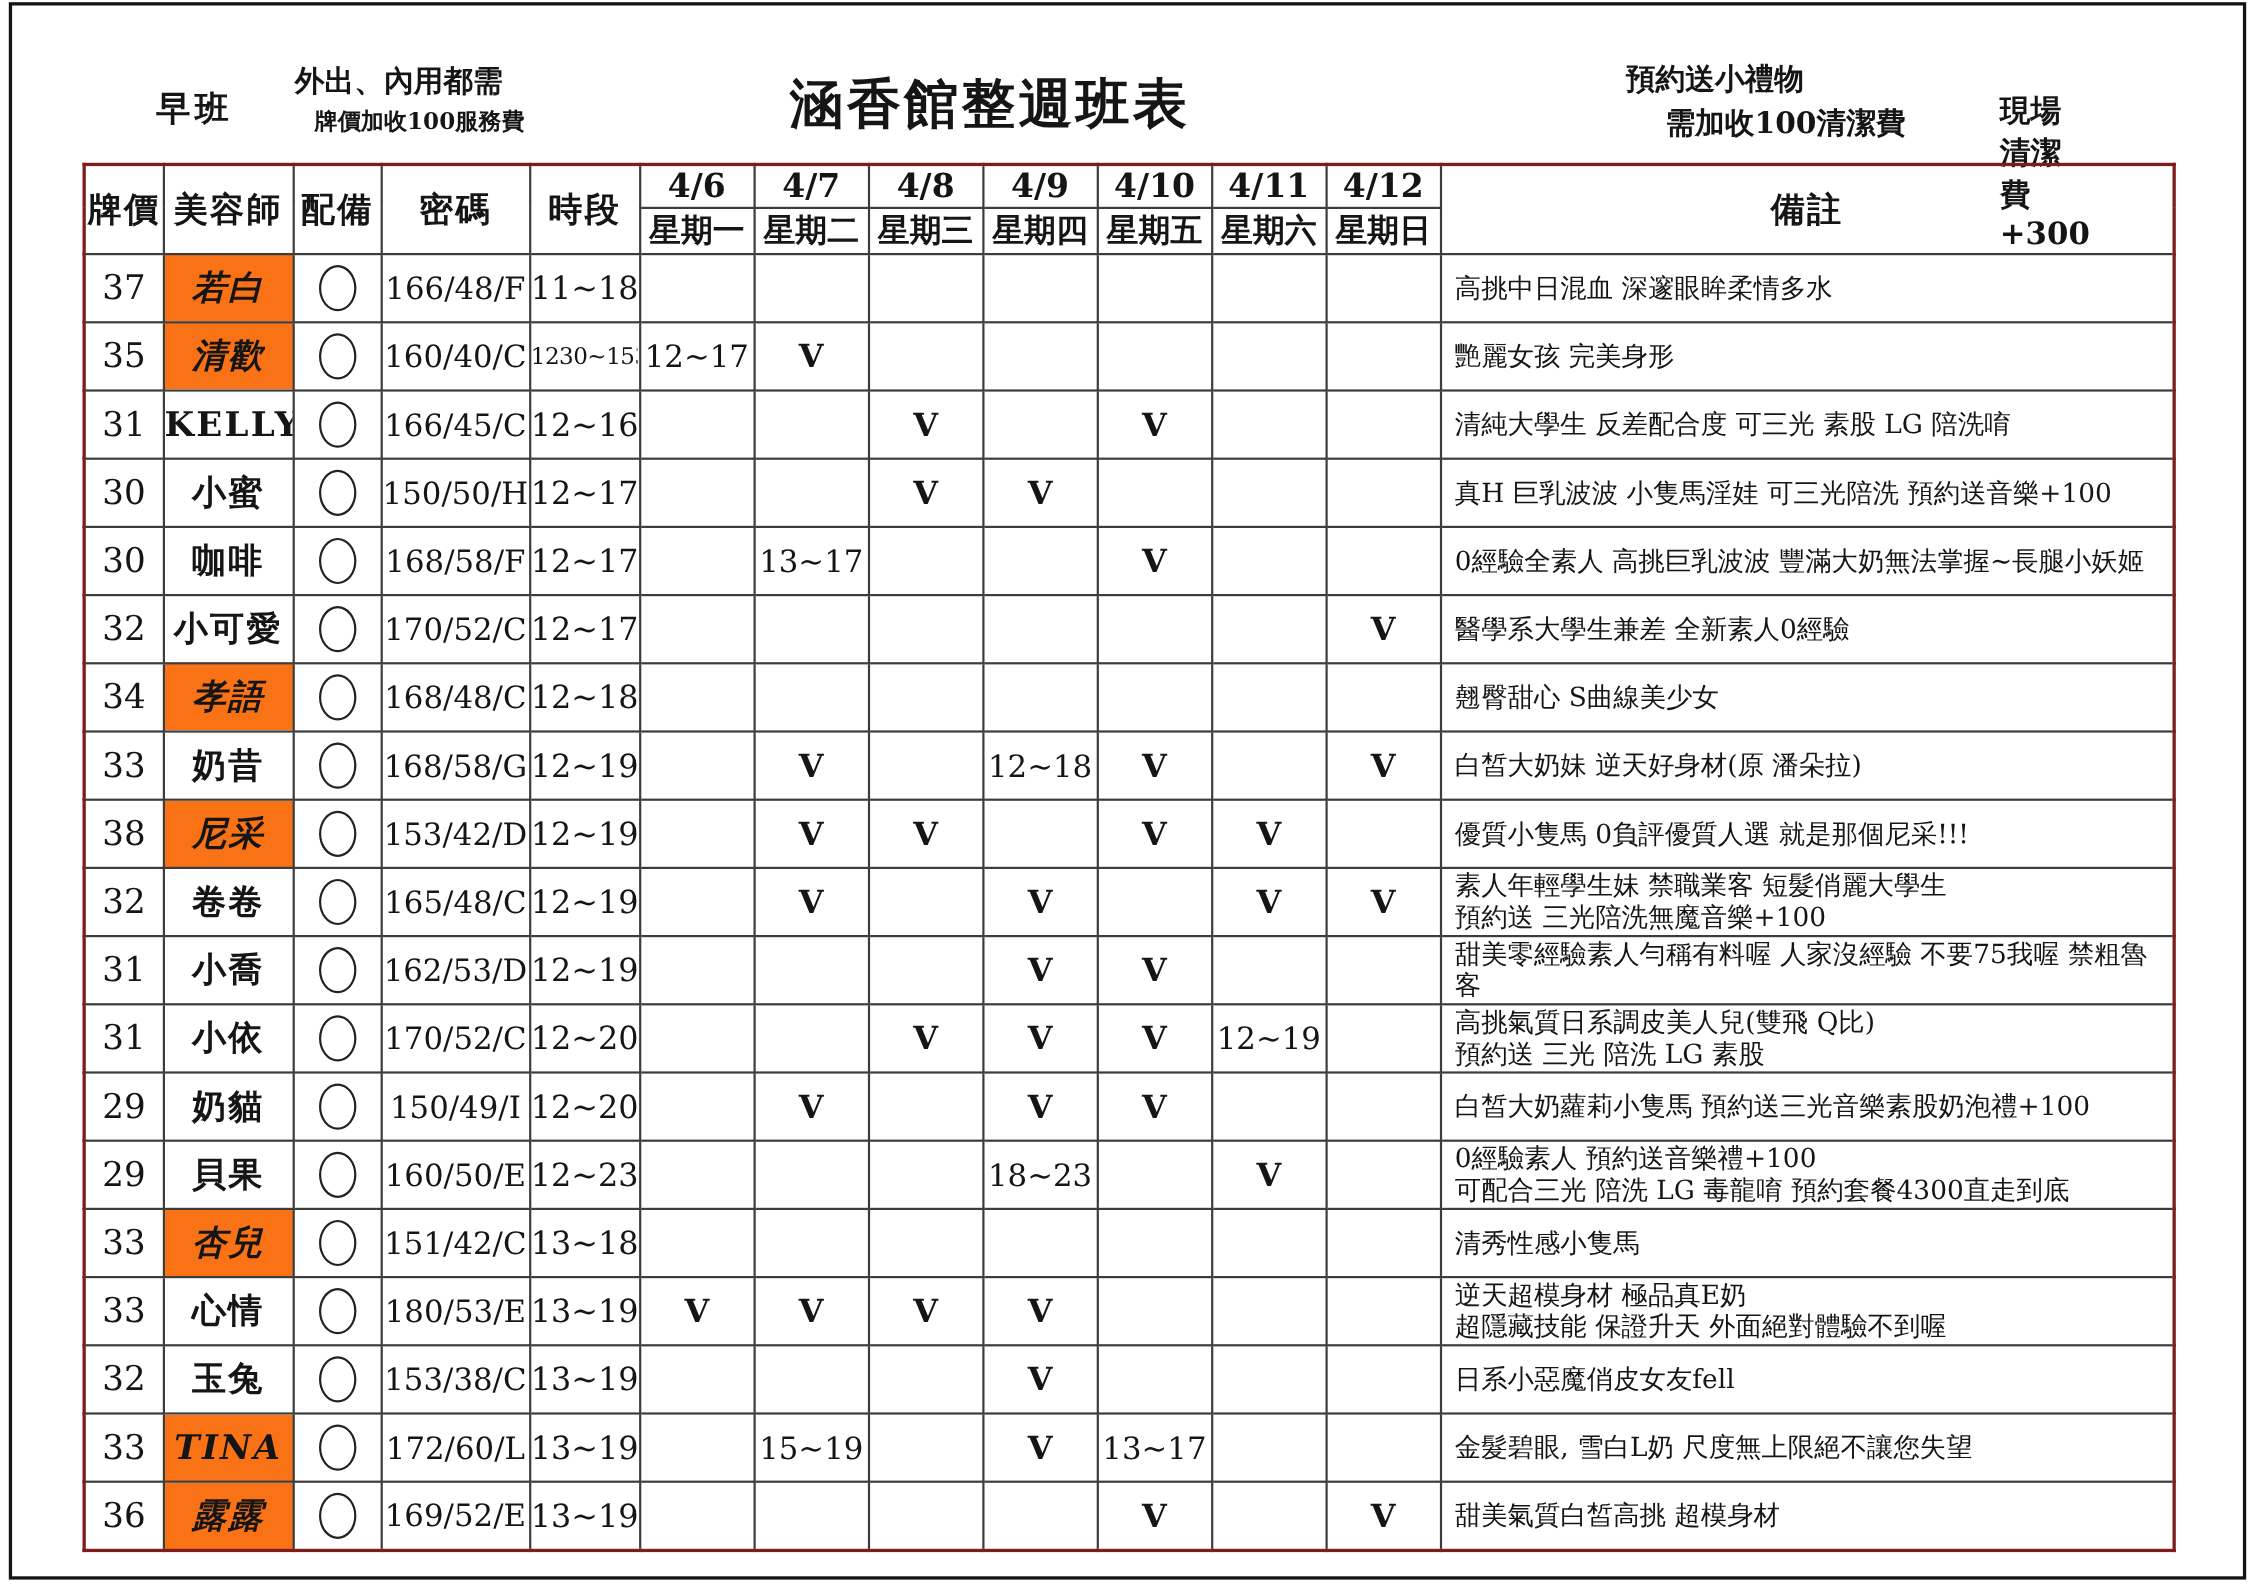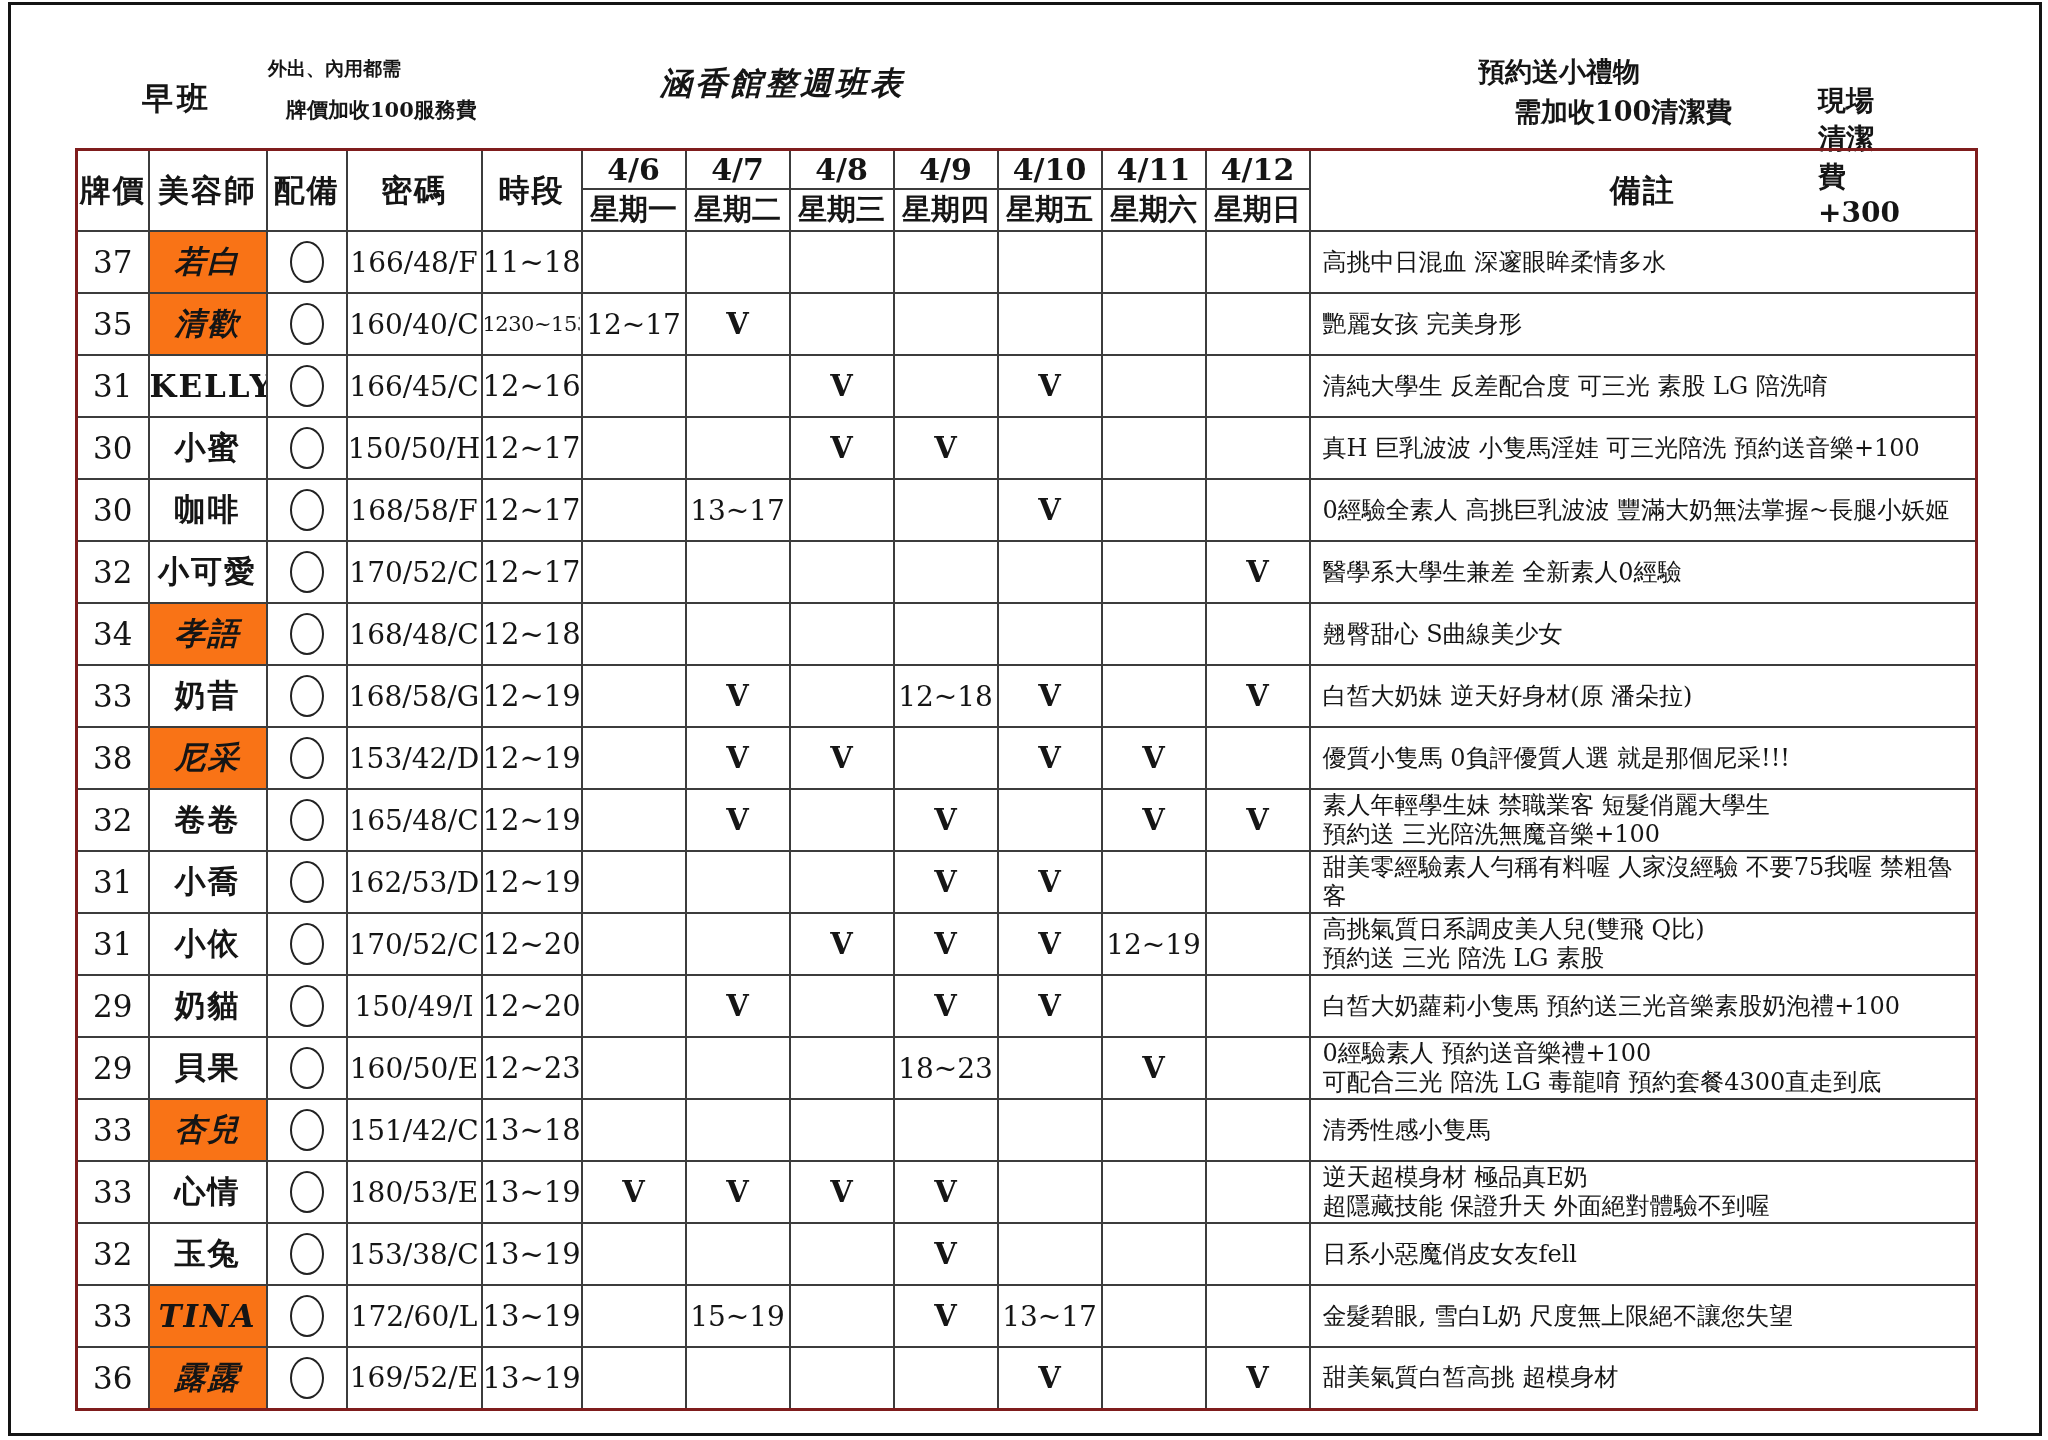--- a/index.html
+++ b/index.html
@@ -3,24 +3,24 @@
 <meta charset="utf-8">
 <style>
   html,body{margin:0;padding:0;background:#fff;}
   body{width:2048px;height:1440px;position:relative;overflow:hidden;
        font-family:"DejaVu Serif","Liberation Serif",serif;color:#151515;}
   .page-frame{position:absolute;left:8px;top:2px;right:6px;bottom:4px;
               border:3px solid #141414;pointer-events:none;}
   
   .top{position:absolute;left:0;top:0;width:1900px;height:148px;}
   .shift{position:absolute;left:142px;top:78px;font-size:31px;font-weight:bold;letter-spacing:4px;}
-  .lnote1{position:absolute;left:268px;top:56px;font-size:19px;font-weight:bold;}
+  .lnote1{position:absolute;left:268px;top:56px;font-size:27px;font-weight:bold;}
   .lnote2{position:absolute;left:286px;top:96px;font-size:21px;font-weight:bold;}
-  .title{position:absolute;left:660px;top:62px;width:480px;text-align:left;
-         font-size:32px;font-weight:bold;letter-spacing:3px;font-style:italic;}
+  .title{position:absolute;left:660px;top:62px;width:480px;text-align:center;
+         font-size:49px;font-weight:bold;letter-spacing:3px;}
   .rnote1{position:absolute;left:1478px;top:54px;font-size:27px;font-weight:bold;}
   .rnote2{position:absolute;left:1514px;top:94px;font-size:27px;font-weight:bold;}
   .rnote3{position:absolute;left:1818px;top:82px;font-size:28px;font-weight:bold;}
   
   table{position:absolute;left:75px;top:148px;width:1900px;
         border-collapse:collapse;table-layout:fixed;}
   th,td{border:2px solid #3c3c3c;padding:0;text-align:center;vertical-align:middle;
         overflow:hidden;}
   table{border:3px solid #7f1d1d;}
   thead th{font-weight:bold;}

